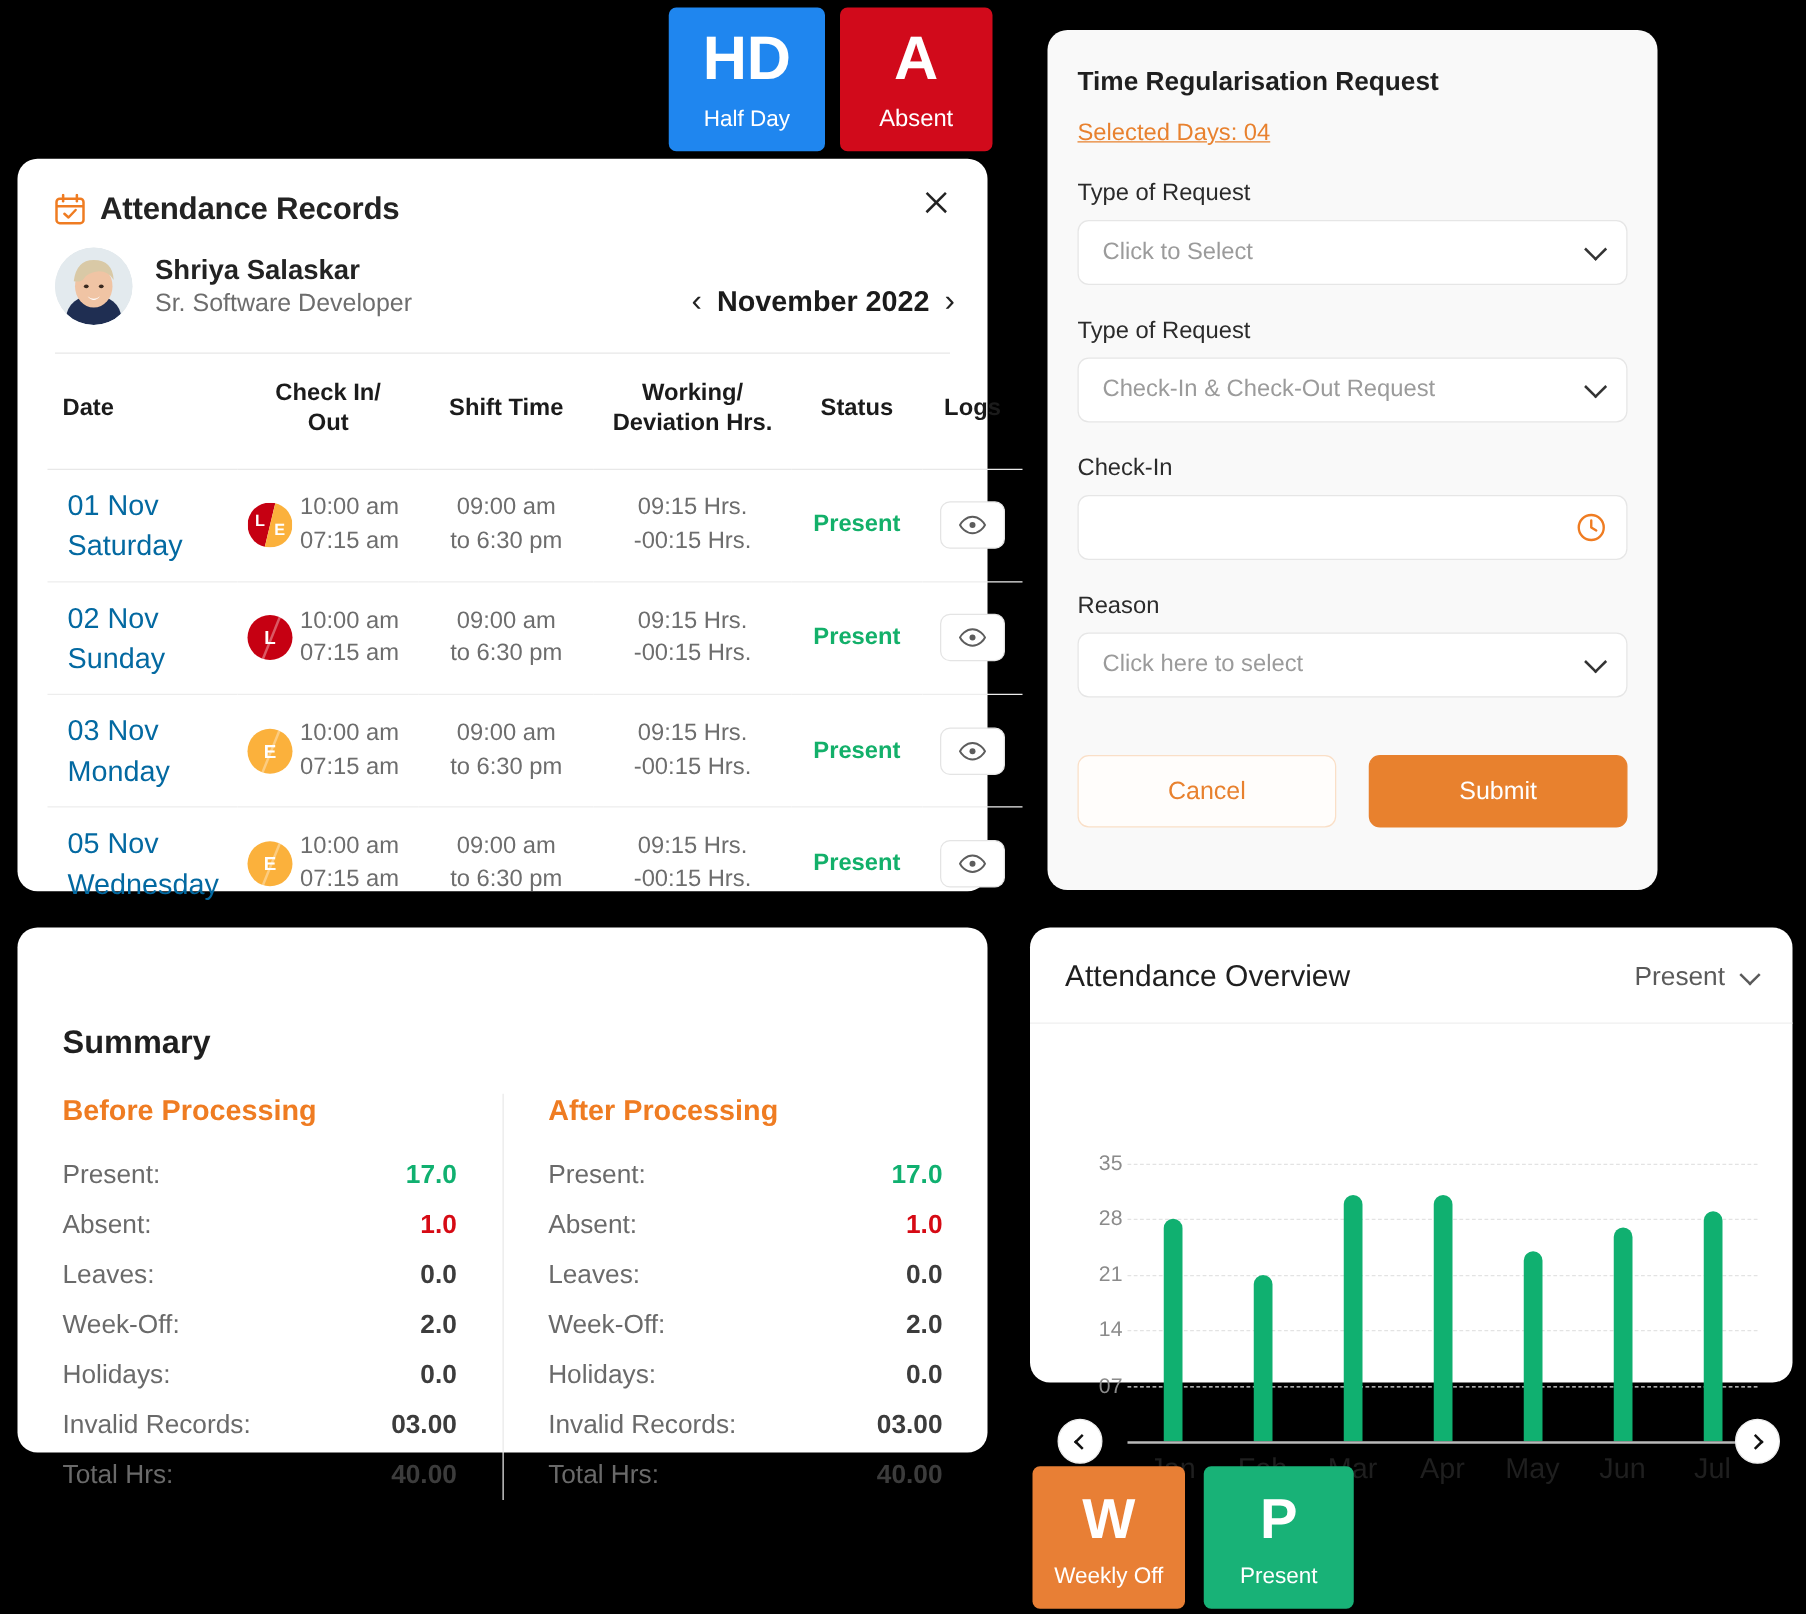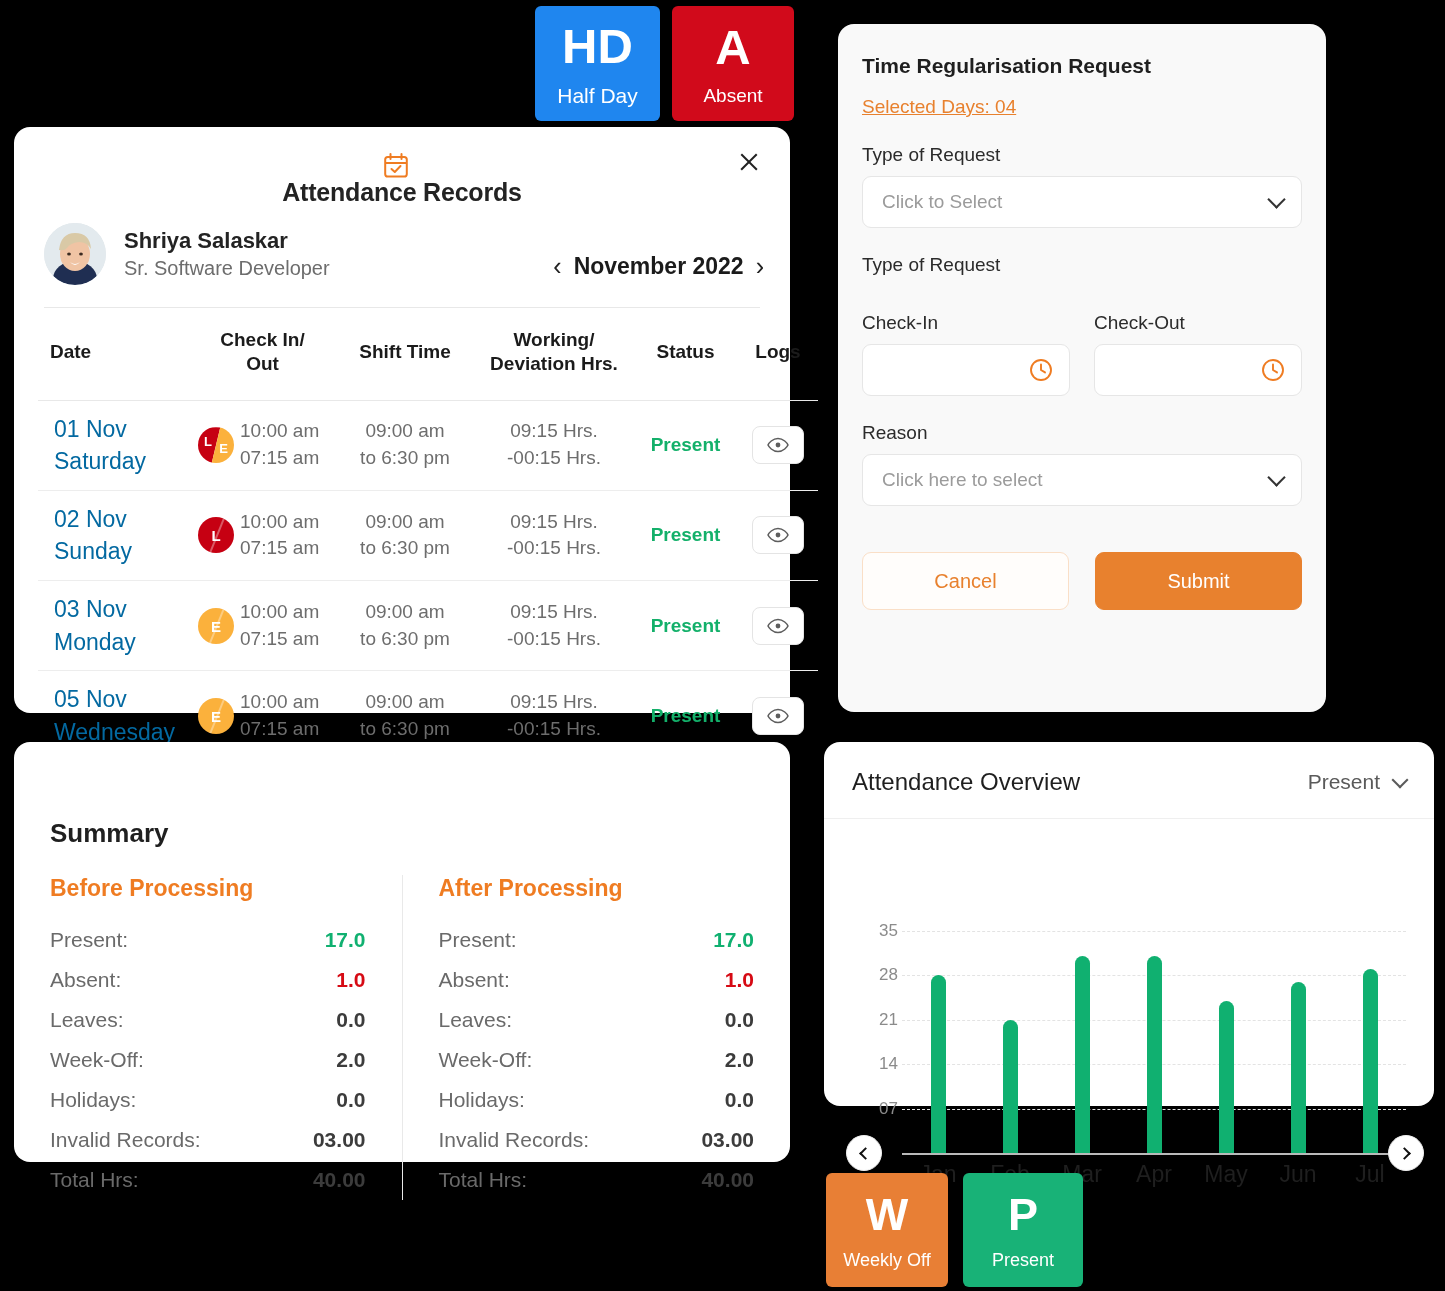--- a/index.html
+++ b/index.html
@@ -22,42 +22,41 @@
     border-radius: 6px;
     color: #ffffff;
   }
   .tile .tile-code { font-weight: bold; line-height: 1; }
   .tile .tile-label { line-height: 1; }
 
   #tile-halfday { left: 535px; top: 6px;  width: 125px; height: 115px; background: #1f86ef; }
   #tile-absent  { left: 672px; top: 6px;  width: 122px; height: 115px; background: #d10a1b; }
   #tile-halfday .tile-code { font-size: 49px; margin-bottom: 14px; }
   #tile-absent  .tile-code { font-size: 49px; margin-bottom: 14px; }
-  #tile-halfday .tile-label { font-size: 21px; }
+  #tile-halfday .tile-label { font-size: 18px; }
   #tile-absent  .tile-label { font-size: 19px; }
 
   #tile-weeklyoff { left: 826px;  top: 1173px; width: 122px; height: 114px; background: #e87f35; }
   #tile-present   { left: 963px;  top: 1173px; width: 120px; height: 114px; background: #18b277; }
   #tile-weeklyoff .tile-code, #tile-present .tile-code { font-size: 45px; margin-bottom: 14px; }
   #tile-weeklyoff .tile-label, #tile-present .tile-label { font-size: 18px; }
 
   
   .card {
     position: absolute;
     background: #ffffff;
     border-radius: 16px;
   }
 
   
   #card-attendance { left: 14px; top: 127px; width: 776px; height: 586px; }
   .rec-head {
     display: flex; align-items: center;
     padding: 26px 30px 0 30px;
     position: relative;
-    flex-direction: column;
   }
   .cal-icon { width: 24px; height: 25px; position: relative; margin-right: 12px; flex: none; }
   .rec-title {
     font-size: 25px; font-weight: bold; color: #232323; letter-spacing: -0.2px;
   }
   .rec-close {
     position: absolute; right: 28px; top: 22px;
     width: 26px; height: 26px; cursor: pointer;
   }
   .rec-close::before, .rec-close::after {
@@ -460,35 +459,28 @@
     <div class="bulk-title">Time Regularisation Request</div>
     <div class="bulk-link">Selected Days: 04</div>
 
     <div class="fld-label">Type of Request</div>
     <div class="select-box">
       <span>Click to Select</span>
       <span class="chev-d"></span>
     </div>
 
     <div class="fld-label">Type of Request</div>
+    <div class="select-box">
+      <span>Check-In &amp; Check-Out Request</span>
+      <span class="chev-d"></span>
+    </div>
 
     <div class="two-col">
       <div>
         <div class="fld-label">Check-In</div>
-        <div class="time-box">
-          <span class="clock-ico">
-            <svg width="24" height="24" viewBox="0 0 24 24">
-              <circle cx="12" cy="12" r="10" fill="none" stroke="#ef7c22" stroke-width="1.9"></circle>
-              <polyline points="12,6.4 12,12 16,14.4" fill="none" stroke="#ef7c22" stroke-width="1.9" stroke-linecap="round" stroke-linejoin="round"></polyline>
-            </svg>
-          </span>
-        </div>
-      </div>
-      <div>
-        <div class="fld-label">Check-Out</div>
         <div class="time-box">
           <span class="clock-ico">
             <svg width="24" height="24" viewBox="0 0 24 24">
               <circle cx="12" cy="12" r="10" fill="none" stroke="#ef7c22" stroke-width="1.9"></circle>
               <polyline points="12,6.4 12,12 16,14.4" fill="none" stroke="#ef7c22" stroke-width="1.9" stroke-linecap="round" stroke-linejoin="round"></polyline>
             </svg>
           </span>
         </div>
       </div>
     </div>

